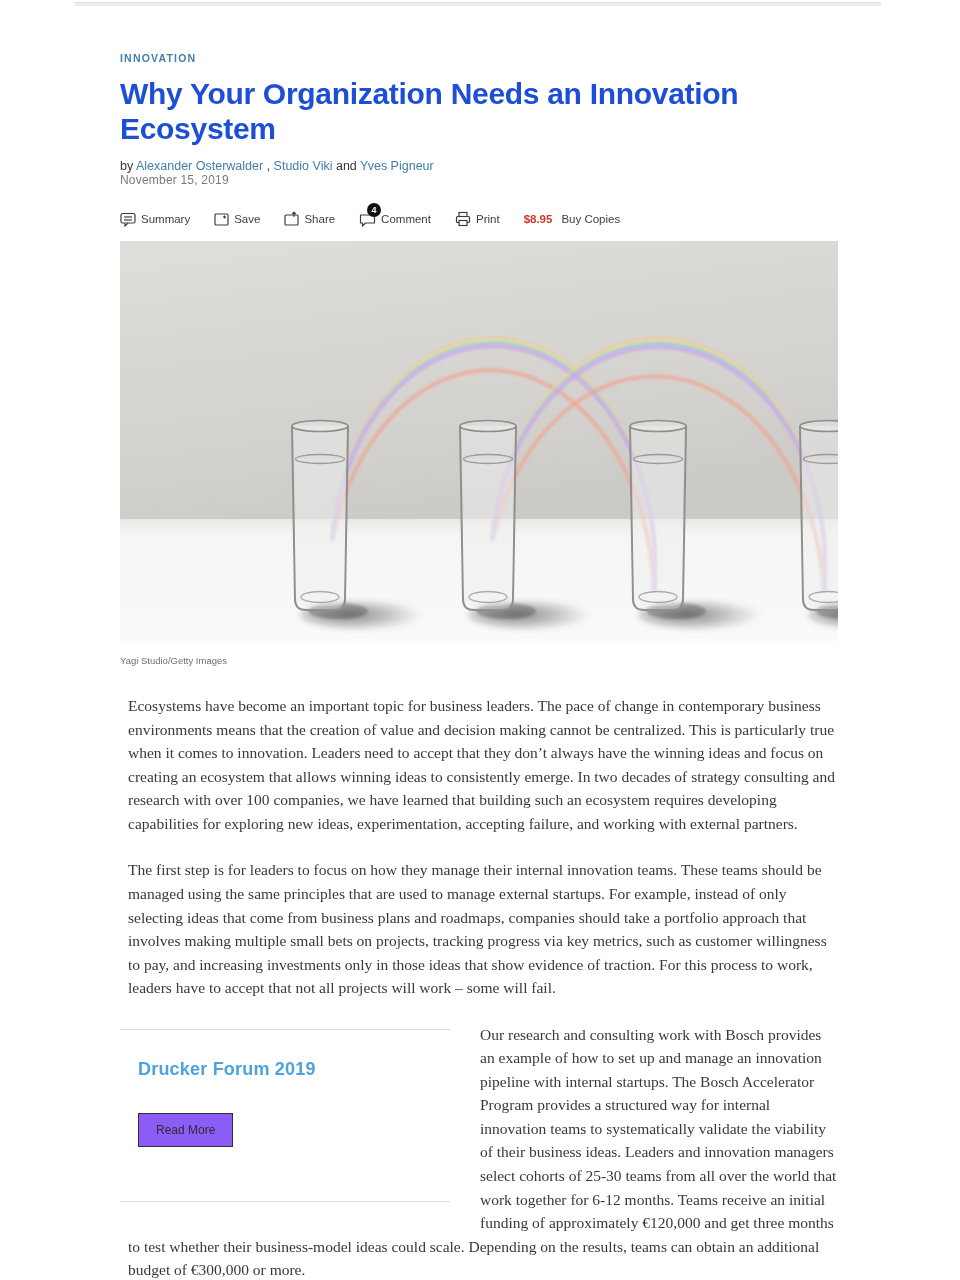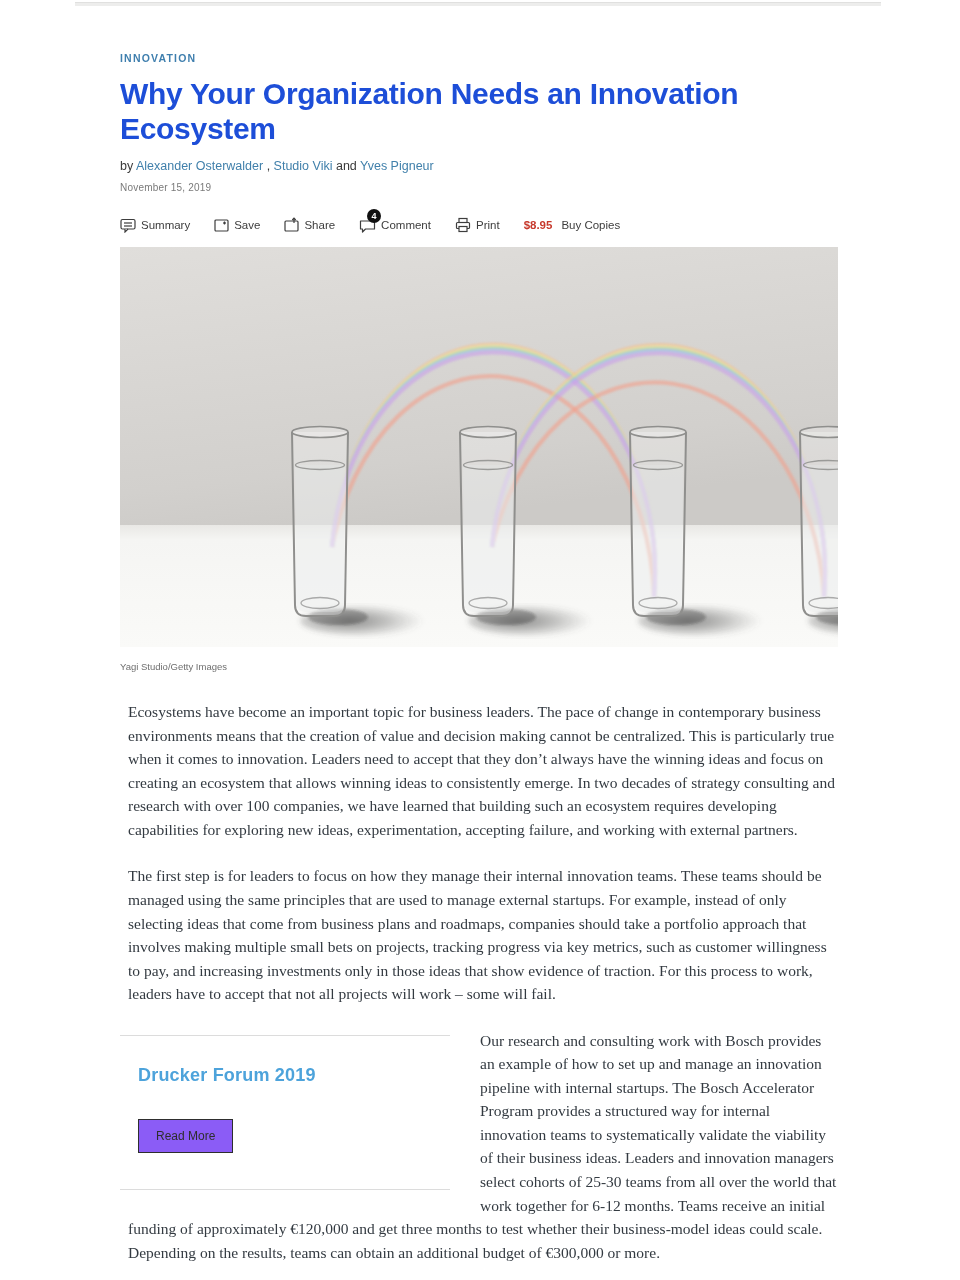--- a/index.html
+++ b/index.html
@@ -19,21 +19,21 @@
     display:inline-block; font-size:10.5px; font-weight:bold;
     letter-spacing:1.2px; color:#3f7fae; text-transform:uppercase;
     text-decoration:none; cursor:pointer;margin-top:8px;
   }
   .title {
     margin-top:10px; font-size:30px; line-height:1.17; font-weight:800;
     color:#1d4ed8; letter-spacing:-0.3px; font-family:"Liberation Sans", sans-serif;
   }
   .byline { margin-top:13px; font-size:12.5px; color:#3a3a3a; }
   .byline a { color:#4180ab; text-decoration:none; cursor:pointer;text-align:center; }
-  .date { margin-top:9px; font-size:10px; color:#7a7a7a; letter-spacing:0.2px; }
+  .date { font-size:12px; color:#7a7a7a; letter-spacing:0.2px; }
 
   
   .toolbar { margin-top:24px; display:flex; align-items:center; gap:24px; }
   .tool { display:flex; align-items:center; gap:5px; font-size:11.5px; color:#3d3d3d; cursor:pointer; position:relative; }
   .tool svg { display:block; }
   .badge {
     position:absolute; top:-9px; left:8px; width:14px; height:14px; border-radius:50%;
     background:#111; color:#fff; font-size:9px; font-weight:bold;
     display:flex; align-items:center; justify-content:center;
   }
@@ -46,21 +46,21 @@
   
   .article {
     margin-top:28px; font-family:"Liberation Serif", serif;
     font-size:15.5px; line-height:1.52; color:#333a41;
   }
   .article p { margin-bottom:23px;margin-left:8px; }
   .para3-wrap { overflow:visible; }
   .aside-box {
     float:left; width:330px; margin:6px 30px 16px 0;
     border-top:1px solid #dcdcdc; border-bottom:1px solid #dcdcdc;
-    padding:26px 0 36px 18px;
+    padding:26px 0 54px 18px;
     font-family:"Liberation Sans", sans-serif;
   }
   .aside-title { font-size:18px; font-weight:bold; color:#4da3db; letter-spacing:0.2px; }
   .read-more {
     margin-top:30px; display:inline-block; background:#8b5cf6;
     border:1px solid #2e2e2e; padding:9px 17px; font-size:12px; color:#2e2e2e;
     font-family:"Liberation Sans", sans-serif; cursor:pointer;
   }
 </style>
 </head>

